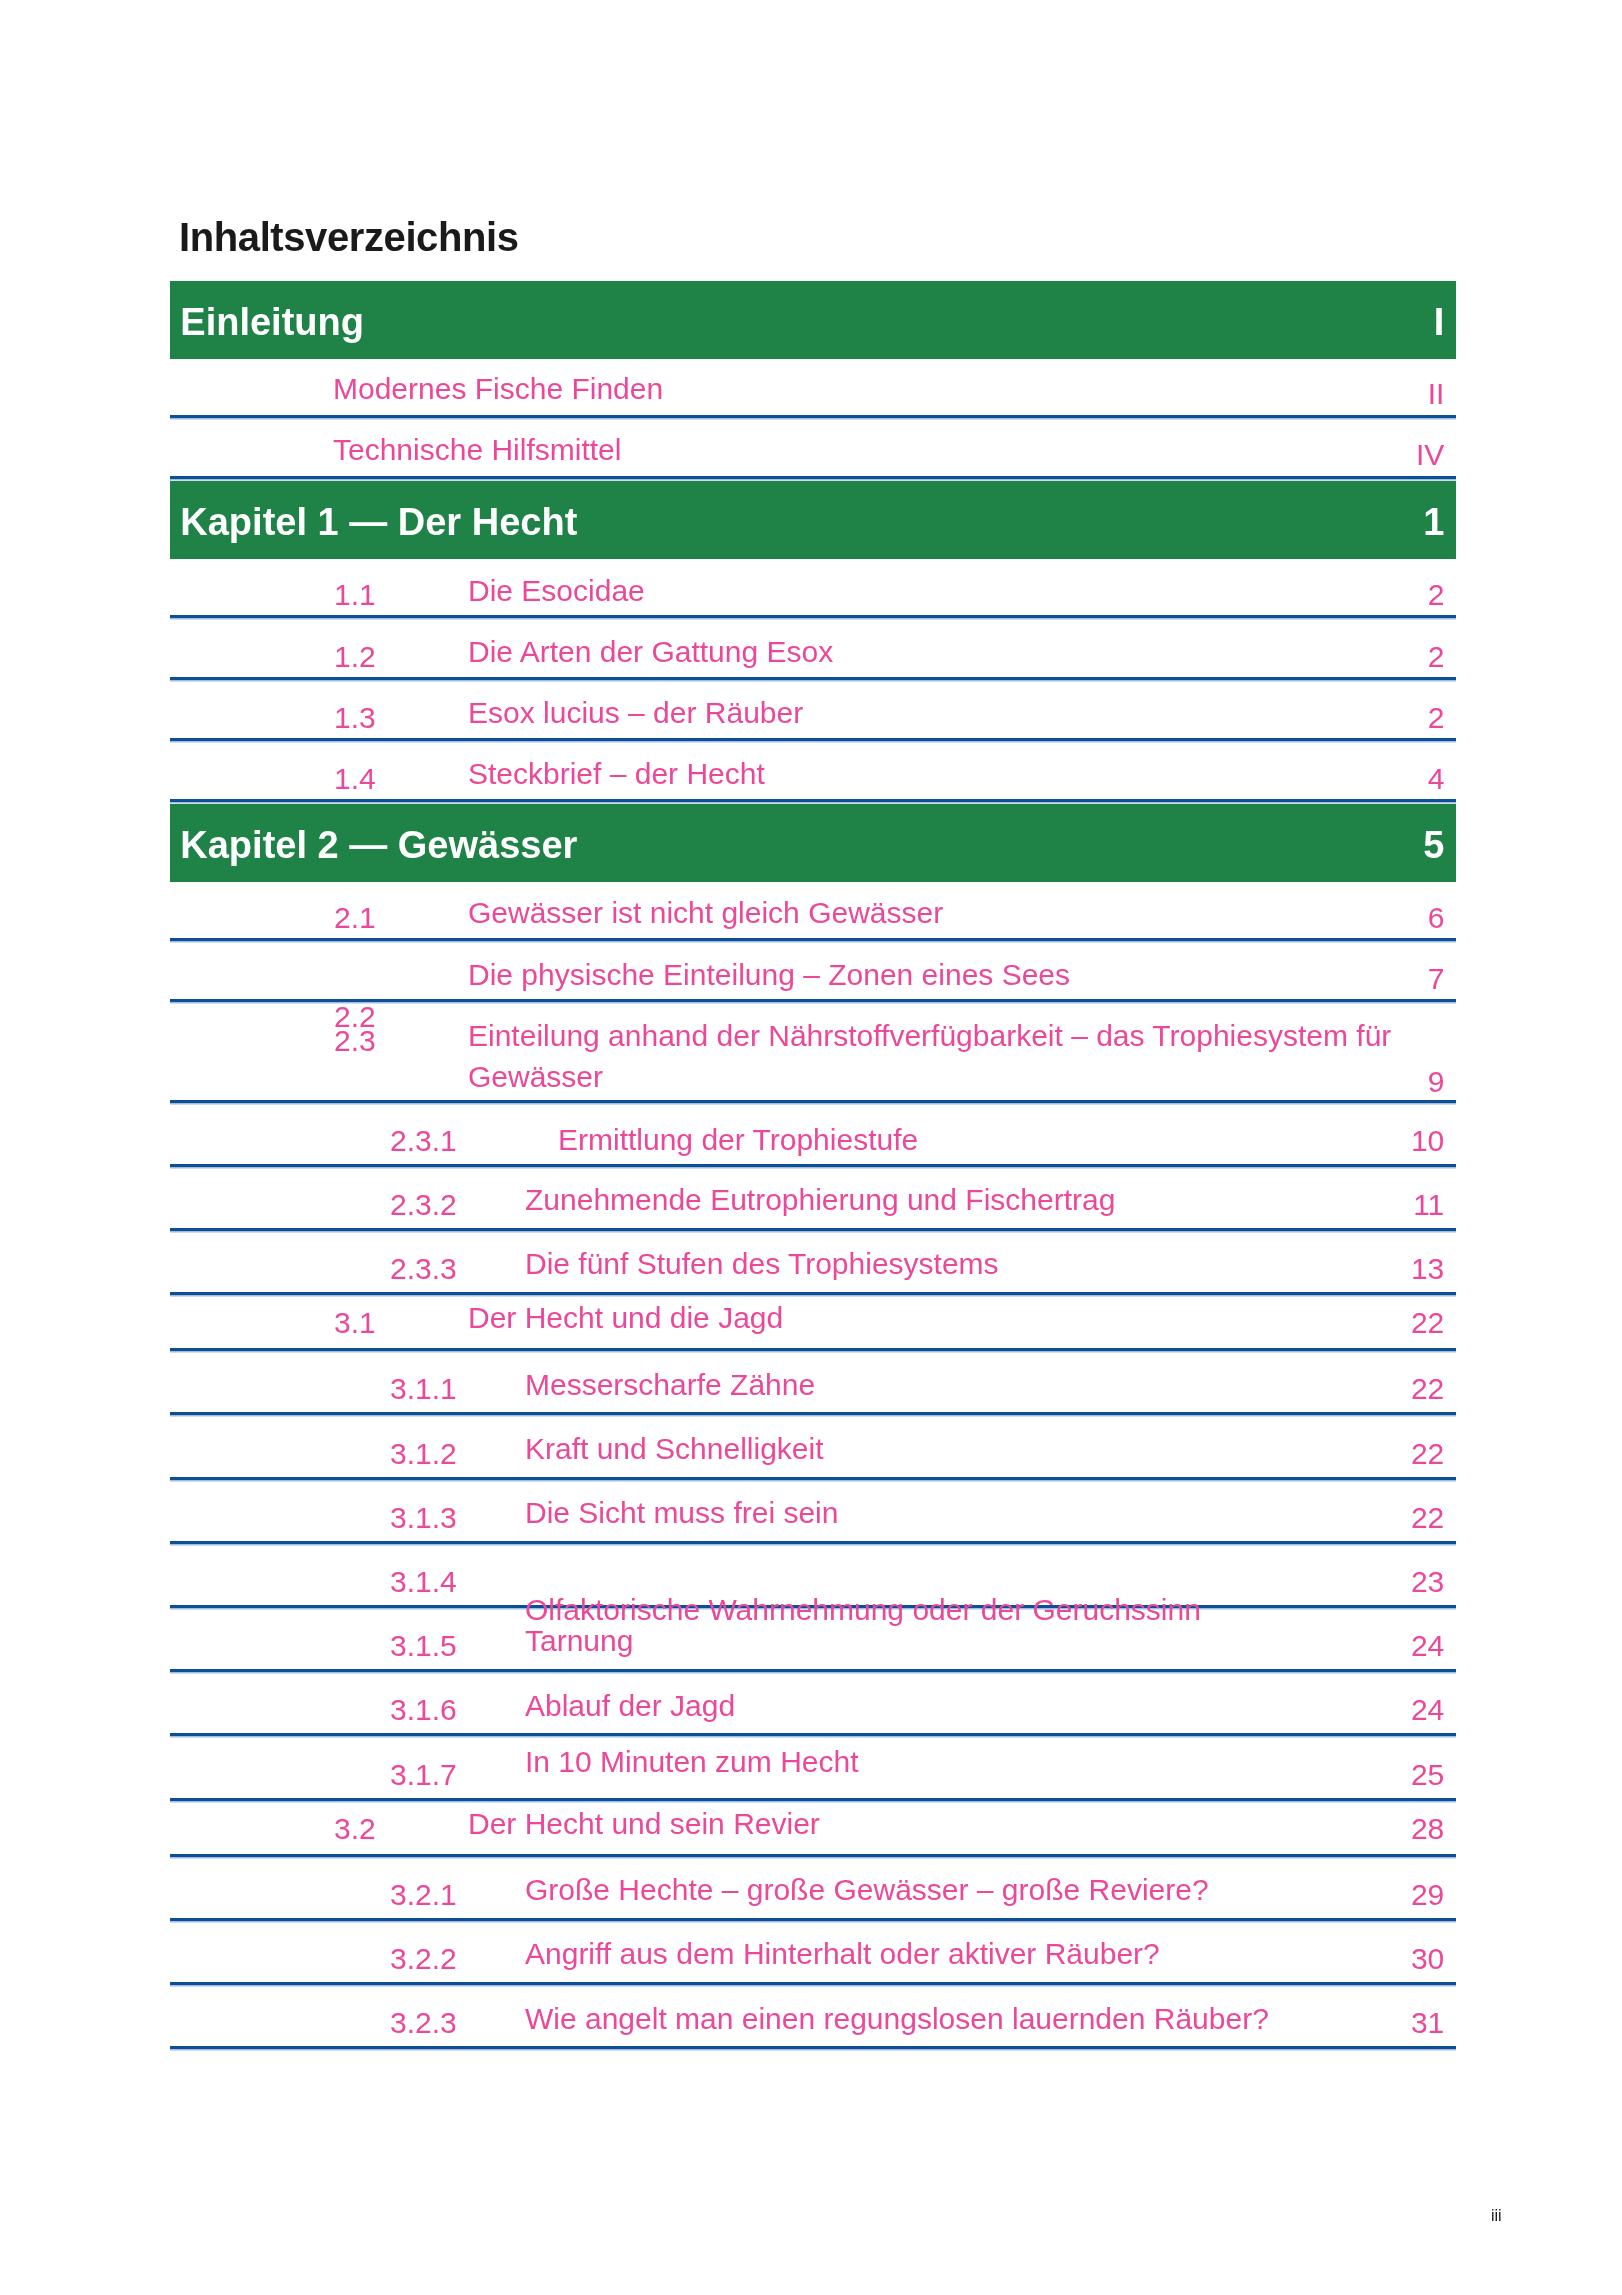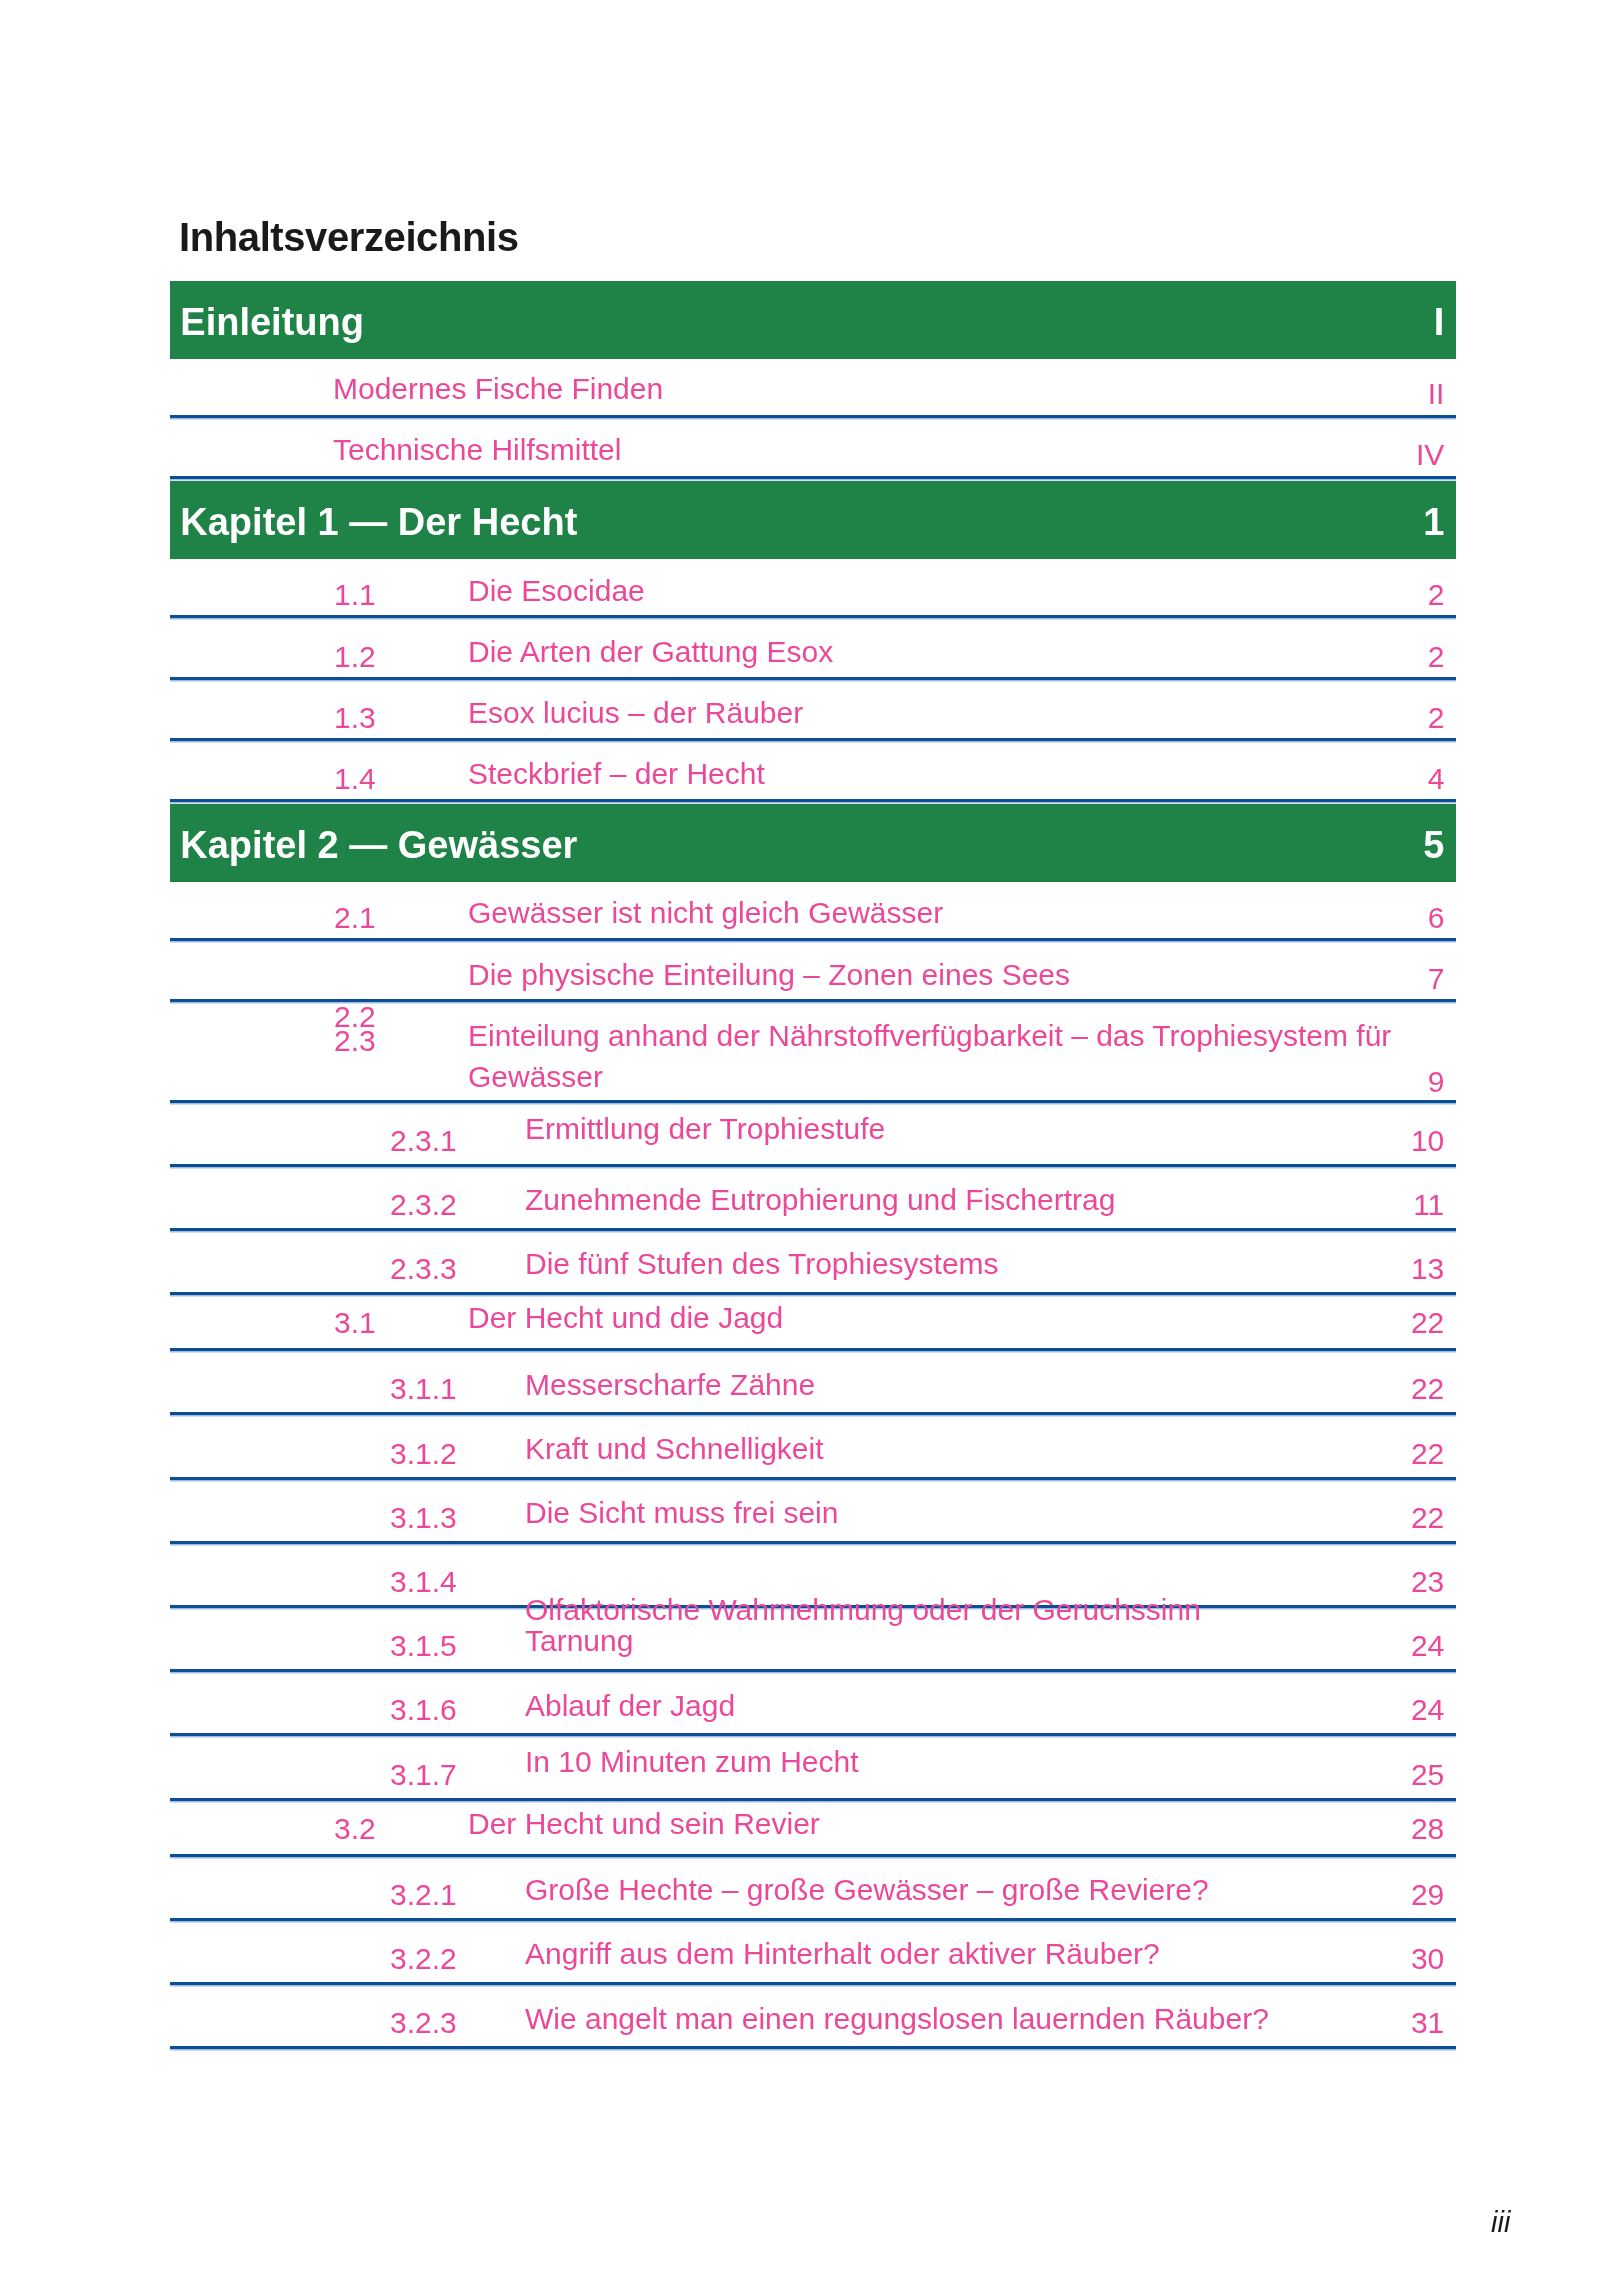--- a/index.html
+++ b/index.html
@@ -15,21 +15,21 @@
   .entry { position: relative; font-size: 30px; color: #ec4899; border-bottom: 3.7px solid #0c4f95;
            box-shadow: 0 1.5px 0 #9fbde0; margin-bottom: 2.2px; }
   .entry .num { position: absolute; top: 0; line-height: 1.35; white-space: nowrap; }
   .entry .txt { position: absolute; line-height: 41px; }
   .entry .pg { position: absolute; right: 11.7px; line-height: 1.35; }
   .lvl0 .txt { left: 163px; }
   .lvl1 .num { left: 164px; }
   .lvl1 .txt { left: 298px; }
   .lvl2 .num { left: 220px; }
   .lvl2 .txt { left: 355px; }
-  .footer-page { position: absolute; left: 1491px; top: 2208px; font-size: 29px; color: #1a1a1a; line-height: 1; font-style: italic; }
+  .footer-page { position: absolute; left: 1491px; top: 2208px; font-size: 16px; color: #1a1a1a; line-height: 1; }
 </style>
 </head>
 <body>
 
 <div class="page-title">Inhaltsverzeichnis</div>
 
 <div class="toc" id="toc">
     <div class="chapter">
       <span class="ch-title">Einleitung</span>
       <span class="ch-page">I</span>
@@ -80,21 +80,21 @@
       <span class="txt" style="top: 10.3px;">Die physische Einteilung – Zonen eines Sees</span>
       <span class="pg" style="top: 16px;">7</span>
     </div>
     <div class="entry lvl1" style="height: 95px;">
       <span class="num" style="top: 16px;">2.3</span>
       <span class="txt" style="top: 10.3px; width: 953px;">Einteilung anhand der Nährstoffverfügbarkeit – das Trophiesystem für Gewässer</span>
       <span class="pg" style="top: 57px;">9</span>
     </div>
     <div class="entry lvl2" style="height: 59px;">
       <span class="num" style="top: 16px;">2.3.1</span>
-      <span class="txt" style="top: 3px;">Ermittlung der Trophiestufe</span>
+      <span class="txt" style="top: 14px; margin-left: 33px;">Ermittlung der Trophiestufe</span>
       <span class="pg" style="top: 16px;">10</span>
     </div>
     <div class="entry lvl2" style="height: 59px;">
       <span class="num" style="top: 16px;">2.3.2</span>
       <span class="txt" style="top: 10.3px;">Zunehmende Eutrophierung und Fischertrag</span>
       <span class="pg" style="top: 16px;">11</span>
     </div>
     <div class="entry lvl2" style="height: 59px;">
       <span class="num" style="top: 16px;">2.3.3</span>
       <span class="txt" style="top: 10.3px;">Die fünf Stufen des Trophiesystems</span>

